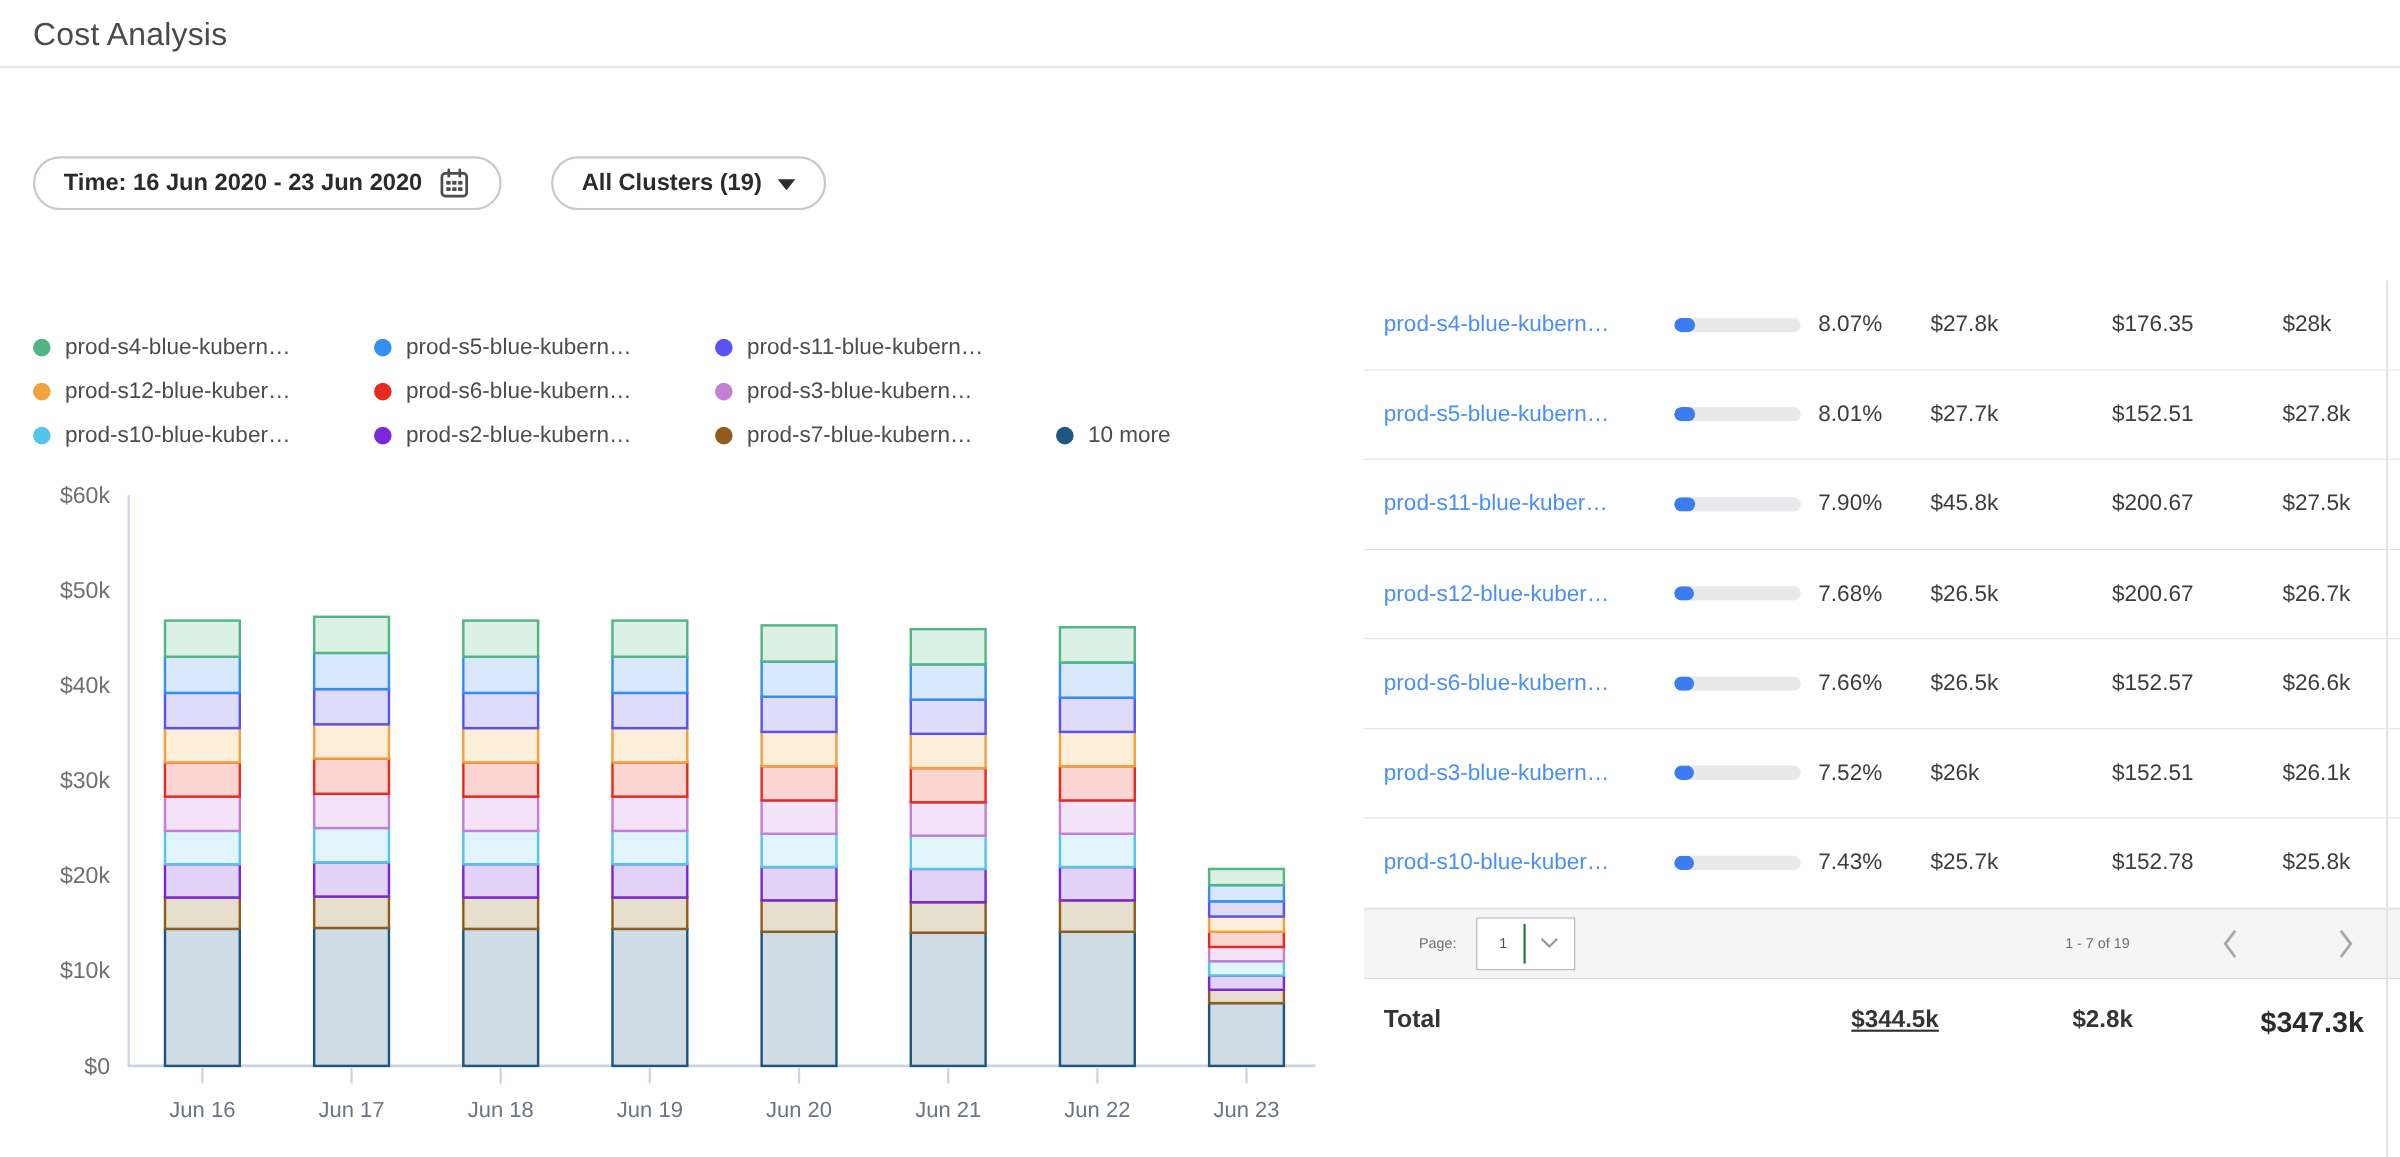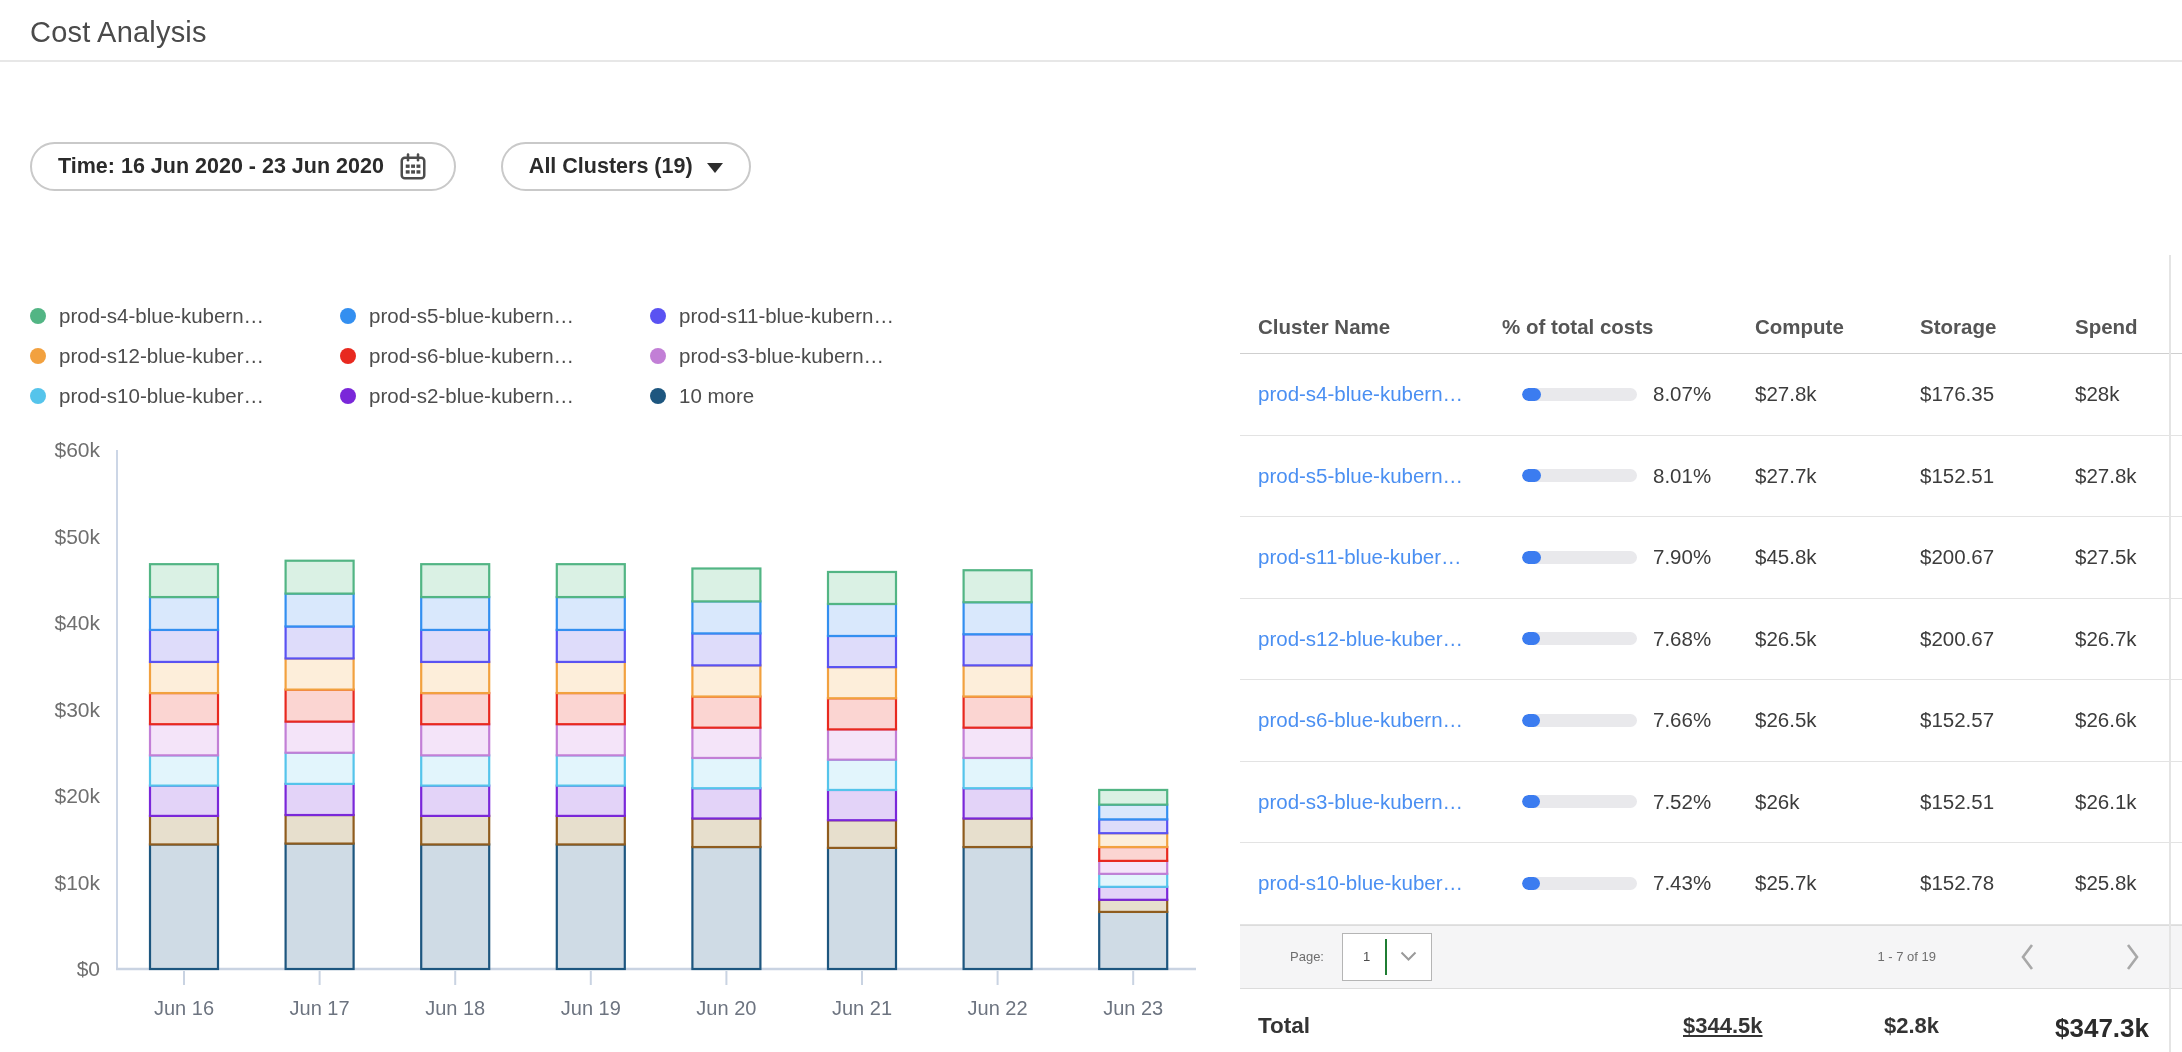--- a/index.html
+++ b/index.html
@@ -123,20 +123,24 @@
         <span class="dot" style="background:#c27fd6"></span>
         <span class="legend-lbl">prod-s3-blue-kubern…</span>
       </div>
       <div class="legend-item">
         <span class="dot" style="background:#55c4eb"></span>
         <span class="legend-lbl">prod-s10-blue-kuber…</span>
       </div>
       <div class="legend-item">
         <span class="dot" style="background:#7a27d9"></span>
         <span class="legend-lbl">prod-s2-blue-kubern…</span>
+      </div>
+      <div class="legend-item">
+        <span class="dot" style="background:#8f5c1e"></span>
+        <span class="legend-lbl">prod-s7-blue-kubern…</span>
       </div>
       <div class="legend-item">
         <span class="dot" style="background:#1d567f"></span>
         <span class="legend-lbl">10 more</span>
       </div>
     </div>
 
   <div class="chart-wrap">
     <svg width="1230" height="625" viewBox="0 0 1230 625">
         <line x1="117" y1="26" x2="117" y2="545" stroke="#ccd6e6" stroke-width="2"></line>
@@ -241,27 +245,20 @@
         <rect x="1099.1999999999998" y="436.875" width="68" height="12.975000000000001" fill="#f4e4f9" stroke="#c27fd6" stroke-width="2.2"></rect>
         <rect x="1099.1999999999998" y="423.03499999999997" width="68" height="13.840000000000002" fill="#fbd5d2" stroke="#e8291f" stroke-width="2.2"></rect>
         <rect x="1099.1999999999998" y="409.195" width="68" height="13.840000000000002" fill="#fdeeda" stroke="#f2a13f" stroke-width="2.2"></rect>
         <rect x="1099.1999999999998" y="395.355" width="68" height="13.840000000000002" fill="#dedcfa" stroke="#5a52f2" stroke-width="2.2"></rect>
         <rect x="1099.1999999999998" y="380.65" width="68" height="14.705" fill="#d9e8fc" stroke="#338ff0" stroke-width="2.2"></rect>
         <rect x="1099.1999999999998" y="365.945" width="68" height="14.705" fill="#daf1e4" stroke="#52b584" stroke-width="2.2"></rect>
       </svg>
   </div>
 
   <div class="table-panel">
-    <div class="thead grid-cols">
-      <div class="hc1">Cluster Name</div>
-      <div>% of total costs</div>
-      <div>Compute</div>
-      <div>Storage</div>
-      <div>Spend</div>
-    </div>
 
     <div>
         <div class="trow grid-cols">
           <div class="cell name-cell">
             <a class="cluster-link" href="#">prod-s4-blue-kubern…</a>
           </div>
           <div class="cell pct-cell">
             <span class="bar-track" style="background:#e9e9ec">
               <span class="bar-fill" style="width:19px;background:#3b7cf0"></span>
             </span>

